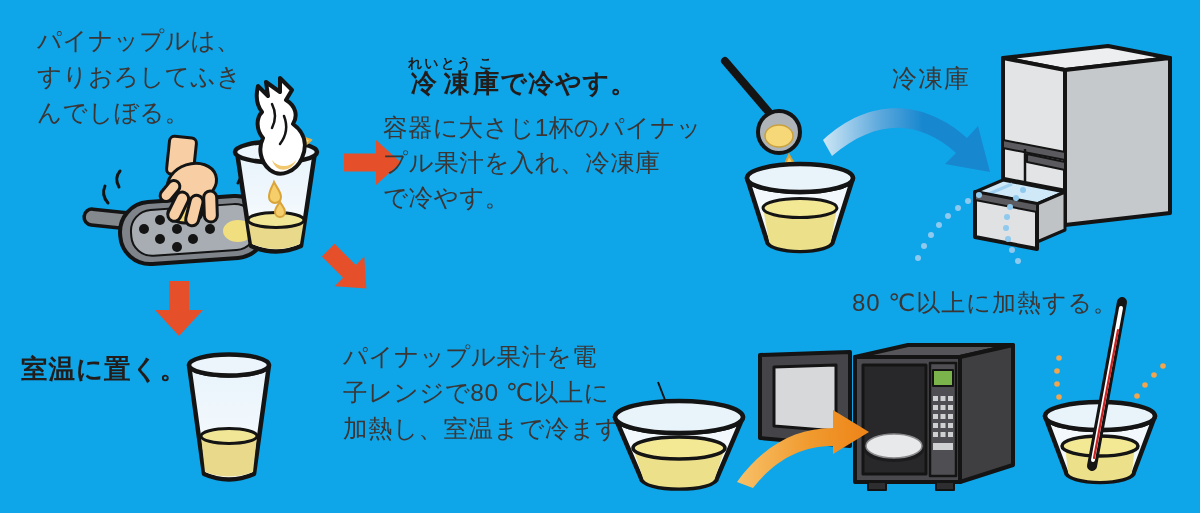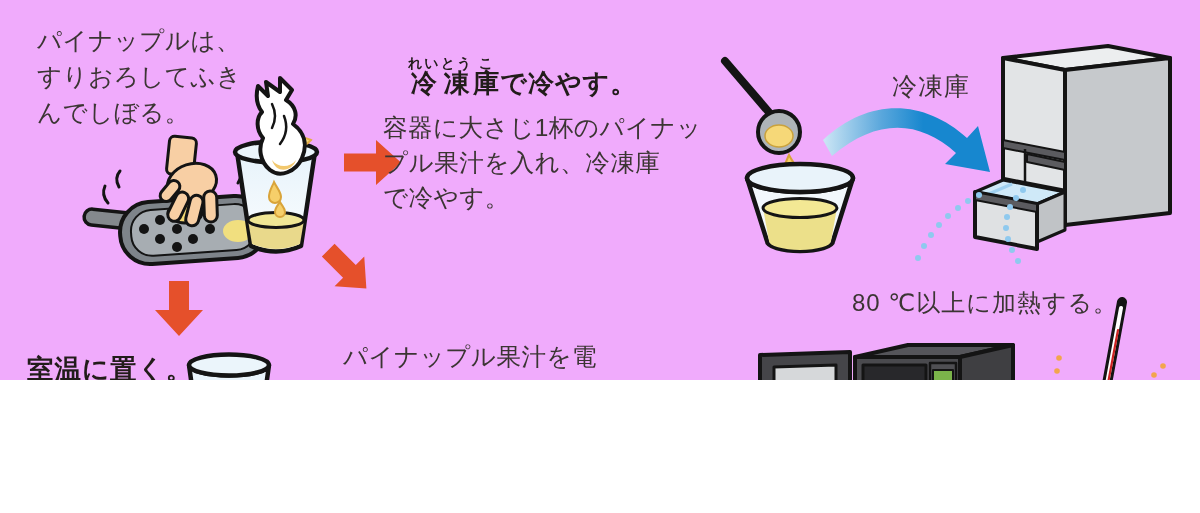--- a/index.html
+++ b/index.html
@@ -1,17 +1,17 @@
 <!DOCTYPE html>
 <html><head>
 <meta charset="utf-8">
 <style>
   html,body{margin:0;padding:0;background:#fff;}
   .canvas{
-    position:relative;width:1200px;height:380px;background:#f0abfc;overflow:hidden;
+    position:relative;width:1200px;height:513px;background:#0ea5e9;overflow:hidden;
     font-family:"Liberation Sans","DejaVu Sans",sans-serif;color:#3b3533;
   }
   .abs{position:absolute;}
   .txt{white-space:pre-line;line-height:36px;font-size:24.5px;letter-spacing:0.5px;}
   .heading{font-weight:bold;color:#221c1a;font-size:26px;letter-spacing:1px;}
   .label{font-size:24px;letter-spacing:1px;}
   ruby{ruby-position:over;}
   rt{font-size:14px;font-weight:600;letter-spacing:2px;text-align:center;}
   svg{display:block;overflow:visible;}
 </style>
@@ -111,21 +111,21 @@
     </g>
     <path d="M86,100 C90,108 95,112 95,119 A7.5,7.5 0 0 1 80,119 C80,112 83,107 86,100 Z" fill="#f6cf6a" stroke="#d9a43a" stroke-width="2"></path>
     <g>
       <path d="M44,123 L64,186 A33,10 0 0 0 130,186 L150,123 A53,14 0 0 1 44,123 Z" fill="#f2f8fc" stroke="#141414" stroke-width="4.5" stroke-linejoin="round"></path>
       <path d="M60,153 L66,186 A31,9 0 0 0 128,186 L134,153 Z" fill="#ece08a"></path>
       <ellipse cx="97" cy="153" rx="37" ry="9.5" fill="#f3e894" stroke="#141414" stroke-width="3"></ellipse>
       <ellipse cx="97" cy="123" rx="53" ry="14" fill="#e9f3fa" stroke="#141414" stroke-width="4.5"></ellipse>
     </g>
   </svg>
 
-  <div class="abs label" style="left:892px;top:70px;font-size:25px;">冷凍庫</div>
+  <div class="abs label" style="left:892px;top:62px;font-size:25px;">冷凍庫</div>
 
   <svg class="abs" style="left:900px;top:18px;" width="295" height="246" viewBox="0 0 295 246">
     <g stroke="#141414" stroke-linejoin="round">
       <polygon points="103,40 208,28 270,40 165,52" fill="#eceeef" stroke-width="4"></polygon>
       <polygon points="165,52 270,40 270,195 165,207" fill="#c6c9cc" stroke-width="4"></polygon>
       <polygon points="103,40 165,52 165,207 103,195" fill="#e2e4e6" stroke-width="4"></polygon>
       <polygon points="103,122 165,134 165,142 103,130" fill="#5b5b5f" stroke-width="2"></polygon>
       <line x1="125" y1="131" x2="125" y2="165" stroke-width="2.5"></line>
       <polygon points="127,136 165,144 165,152 127,144" fill="#5b5b5f" stroke-width="2"></polygon>
       <line x1="103" y1="160" x2="165" y2="172" stroke-width="2.5"></line>
@@ -162,21 +162,21 @@
       <linearGradient id="blueGrad" x1="0" y1="0" x2="1" y2="0">
         <stop offset="0" stop-color="#cde6f5"></stop>
           <stop offset="0.35" stop-color="#5aa7dc"></stop>
         <stop offset="0.6" stop-color="#1787cf"></stop>
           <stop offset="1" stop-color="#1787cf"></stop>
       </linearGradient>
     </defs>
     <path d="M8,48 C55,4 110,8 152,46 L163,34 L175,80 L130,72 L141,61 C104,28 62,26 17,64 Z" fill="url(#blueGrad)"></path>
   </svg>
 
-  <div class="abs heading" style="left:27px;top:351px;font-size:26.5px;">室温に置く。</div>
+  <div class="abs heading" style="left:21px;top:351px;font-size:26.5px;">室温に置く。</div>
 
   <svg class="abs" style="left:183px;top:348px;" width="92" height="136" viewBox="0 0 92 136">
     <defs>
       <linearGradient id="glassGrad2" x1="0" y1="0" x2="0" y2="1">
         <stop offset="0" stop-color="#e7f3fb"></stop>
           <stop offset="1" stop-color="#fbfdfe"></stop>
       </linearGradient>
     </defs>
     <path d="M6,17 L21,126 Q46,137 71,126 L86,17 A40,10.5 0 0 1 6,17 Z" fill="url(#glassGrad2)" stroke="#141414" stroke-width="4.5" stroke-linejoin="round"></path>
     <path d="M18,88 L22,124 Q46,133 70,124 L74,88 Z" fill="#e9d98b"></path>

